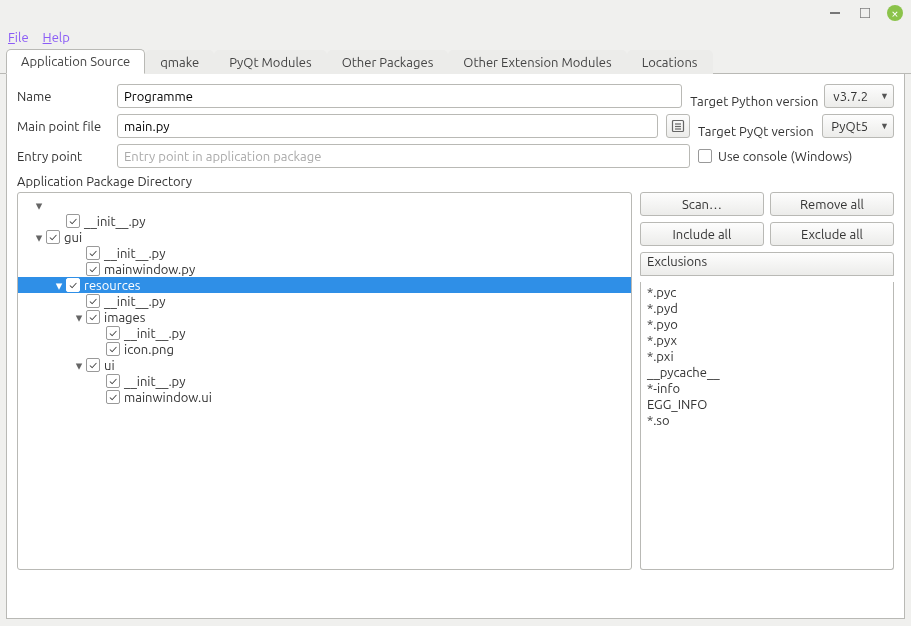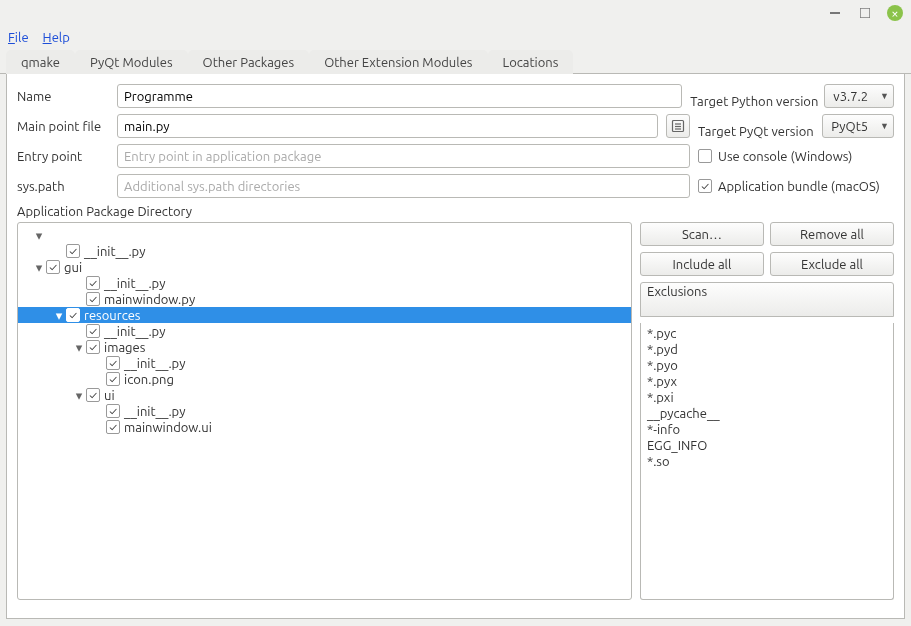--- a/index.html
+++ b/index.html
@@ -35,21 +35,21 @@
     display: flex; align-items: center; justify-content: center;
   }
   .titlebar .win-close::after { content: "×"; font-size: 13px; line-height: 1; color: #fff; }
   .menubar {
     height: 22px;
     display: flex;
     align-items: center;
     padding: 0 8px;
     gap: 14px;
     font-size: 13px;
-    color: #1d4ed8;
+    color: #8b5cf6;
   }
   .menubar .menuitem { cursor: default; }
   .menubar u { text-decoration: underline; }
   .tabbar {
     display: flex;
     align-items: flex-end;
     padding: 0 0 0 6px;
     height: 26px;
     border-bottom: 1px solid #b9b9b5;
     position: relative;
@@ -180,21 +180,21 @@
     flex: 1;
     height: 24px;
     border: 1px solid #b9b9b5;
     border-radius: 3px;
     background: linear-gradient(#fdfdfd,#ececea);
     display: flex; align-items: center; justify-content: center;
     cursor: pointer;
     font-size: 13px;
   }
   .excl-hdr {
-    height: 35px;
+    height: 24px;
     border: 1px solid #b9b9b5;
     border-radius: 3px 3px 0 0;
     background: linear-gradient(#fdfdfd,#ececea);
     padding: 1px 6px;
     font-size: 13px;
   }
   .excl-body {
     flex: 1;
     border: 1px solid #b9b9b5;
     border-top: none;
@@ -222,20 +222,21 @@
   </div>
   <div class="win-close"></div>
 </div>
 
 <div class="menubar">
   <span class="menuitem"><u>F</u>ile</span>
   <span class="menuitem"><u>H</u>elp</span>
 </div>
 
 <div class="tabbar" id="tabbar">
+    <div class="tab active">Application Source</div>
     <div class="tab">qmake</div>
     <div class="tab">PyQt Modules</div>
     <div class="tab">Other Packages</div>
     <div class="tab">Other Extension Modules</div>
     <div class="tab">Locations</div>
   </div>
 
 <div class="tabpanel">
 
   <div class="form-row">
@@ -272,28 +273,20 @@
 
   <div class="form-row">
     <label class="fld">Entry point</label>
     <input class="txt" type="text" placeholder="Entry point in application package" style="">
     <div class="right-col">
       <span class="chk" id="use-console-chk"></span>
       <span class="right-col-label">Use console (Windows)</span>
     </div>
   </div>
 
-  <div class="form-row">
-    <label class="fld">sys.path</label>
-    <input class="txt" type="text" placeholder="Additional sys.path directories" style="">
-    <div class="right-col">
-      <span class="chk checked" id="app-bundle-chk"></span>
-      <span class="right-col-label">Application bundle (macOS)</span>
-    </div>
-  </div>
 
   <div class="section-label">Application Package Directory</div>
 
   <div class="pkg-area">
     <div class="tree" id="tree">
         <div class="tree-row">
           <span class="sp" style="width: 10px;"></span>
           <span class="tw" style="width: 14px;">▾</span>
           <span class="sp" style="width: 18px;"></span>
           <span></span>

